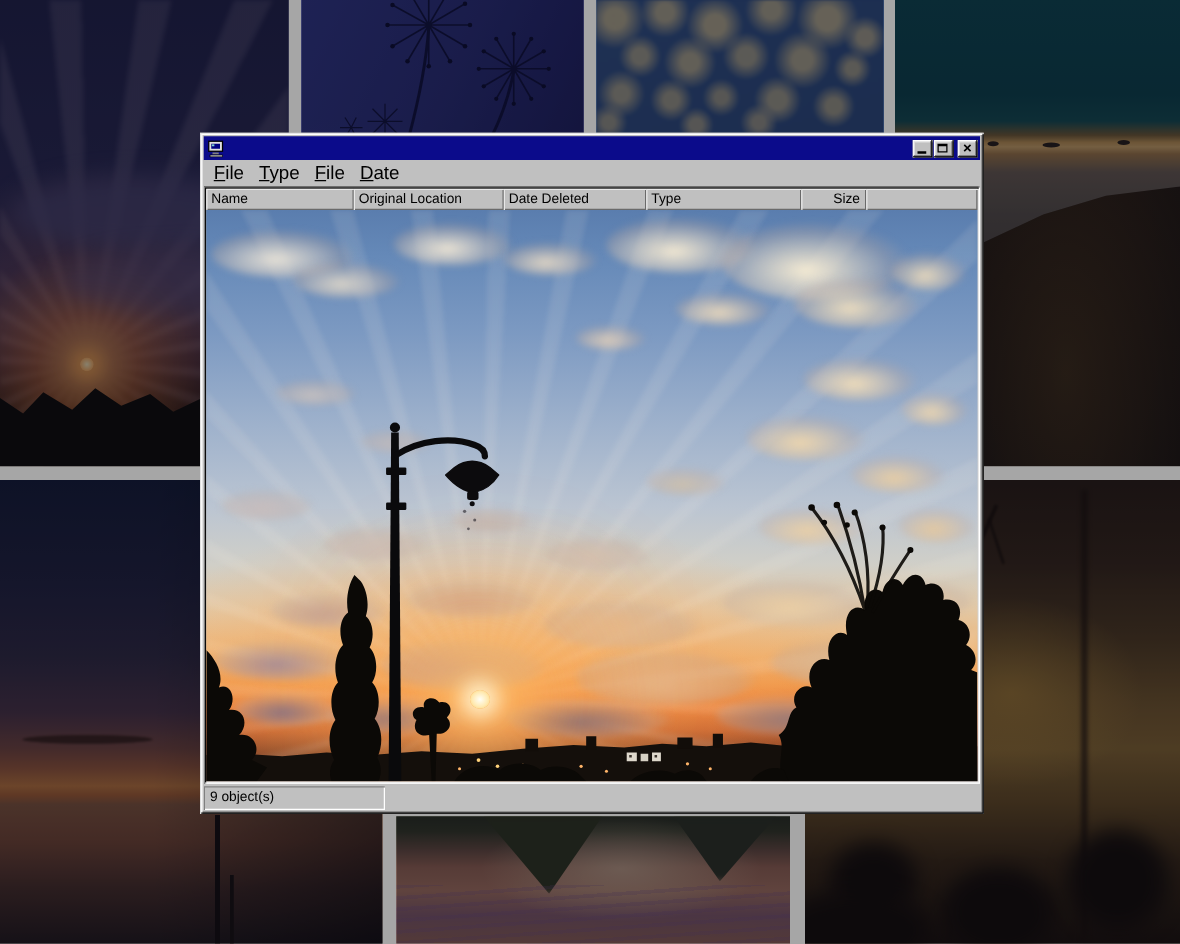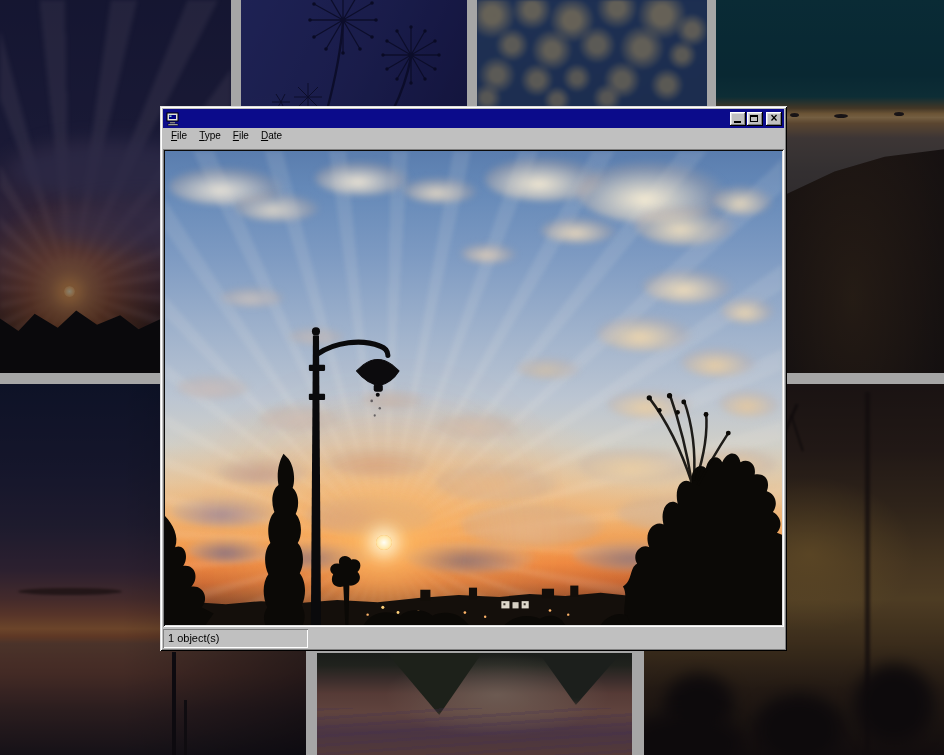--- a/index.html
+++ b/index.html
@@ -84,21 +84,21 @@
        padding:3px;box-sizing:border-box;display:flex;flex-direction:column;z-index:10;}
   #titlebar{height:19px;background:#0b0b8b;display:flex;align-items:center;padding:0 2px;flex:0 0 auto;}
   #appicon{width:14px;height:14px;margin:0 3px 0 1px;flex:0 0 auto;}
   #titletext{color:#fff;font-size:11px;font-weight:bold;flex:1;}
   .tbtn{width:16px;height:14px;background:#c0c0c0;margin-left:1px;position:relative;
         box-shadow:inset -1px -1px 0 #000,inset 1px 1px 0 #fff,inset -2px -2px 0 #808080,inset 2px 2px 0 #dfdfdf;}
   #btn-close{margin-left:3px;}
   .gmin{position:absolute;left:4px;bottom:3px;width:7px;height:2px;background:#000;}
   .gmax{position:absolute;left:3px;top:3px;width:8px;height:7px;border:1px solid #000;border-top-width:2px;box-sizing:border-box;}
   .gx{position:absolute;left:0;top:-1px;width:16px;text-align:center;font-size:12px;font-weight:bold;color:#000;line-height:14px;}
-  #menubar{height:21px;display:flex;align-items:flex-start;padding-left:2px;flex:0 0 auto;font-size:10px;color:#000;}
+  #menubar{height:21px;display:flex;align-items:flex-start;padding-left:2px;flex:0 0 auto;font-size:15px;color:#000;}
   .mi{display:inline-block;padding:2px 6px;}
   .mi::first-letter{text-decoration:underline;}
   #listview{flex:1;background:#c0c0c0;
         box-shadow:inset 1px 1px 0 #808080,inset -1px -1px 0 #fff,inset 2px 2px 0 #0a0a0a,inset -2px -2px 0 #dfdfdf;
         padding:2px;display:flex;flex-direction:column;min-height:0;}
   #headrow{height:17px;display:flex;flex:0 0 auto;}
   .hc{background:#c0c0c0;box-shadow:inset 1px 1px 0 #e8e8e8,inset -1px -1px 0 #6a6a6a;
       font-size:11px;line-height:17px;padding:0 0 0 4px;box-sizing:border-box;white-space:nowrap;overflow:hidden;}
   .hc.right{text-align:right;padding:0 5px 0 0;}
   #photo{flex:1;position:relative;overflow:hidden;min-height:0;
@@ -224,20 +224,28 @@
   </div>
 
   <div id="menubar">
     <span class="mi">File</span>
     <span class="mi">Type</span>
     <span class="mi">File</span>
     <span class="mi">Date</span>
   </div>
 
   <div id="listview">
+    <div id="headrow">
+      <div class="hc" style="width:118px">Name</div>
+      <div class="hc" style="width:120px">Original Location</div>
+      <div class="hc" style="width:114px">Date Deleted</div>
+      <div class="hc" style="width:124px">Type</div>
+      <div class="hc right" style="width:52px">Size</div>
+      <div class="hc" style="flex:1"></div>
+    </div>
 
     <div id="photo">
       <div class="rays"></div>
 
       <div class="cl" style="left:4px;top:16px;width:115px;height:38px;--a:#e6e1d6"></div>
       <div class="cl" style="left:70px;top:42px;width:85px;height:28px;--a:#d8d3c9"></div>
       <div class="cl" style="left:150px;top:10px;width:95px;height:34px;--a:#ece4d4"></div>
       <div class="cl" style="left:238px;top:26px;width:75px;height:26px;--a:#ded4c4"></div>
       <div class="cl" style="left:320px;top:6px;width:120px;height:44px;--a:#f2e8d2"></div>
       <div class="cl" style="left:412px;top:10px;width:150px;height:62px;--a:#f5ebd3"></div>
@@ -340,15 +348,15 @@
             <circle cx="204" cy="241" r="1.3"></circle>
               <circle cx="212" cy="248" r="1.2"></circle>
               <circle cx="207" cy="255" r="1.1"></circle>
           </g>
         </g>
       </svg>
     </div>
   </div>
 
   <div id="statusbar">
-    <div class="sp" id="sp1">1 object(s)</div>
+    <div class="sp" id="sp1">9 object(s)</div>
   </div>
 </div>
 
 </body></html>

